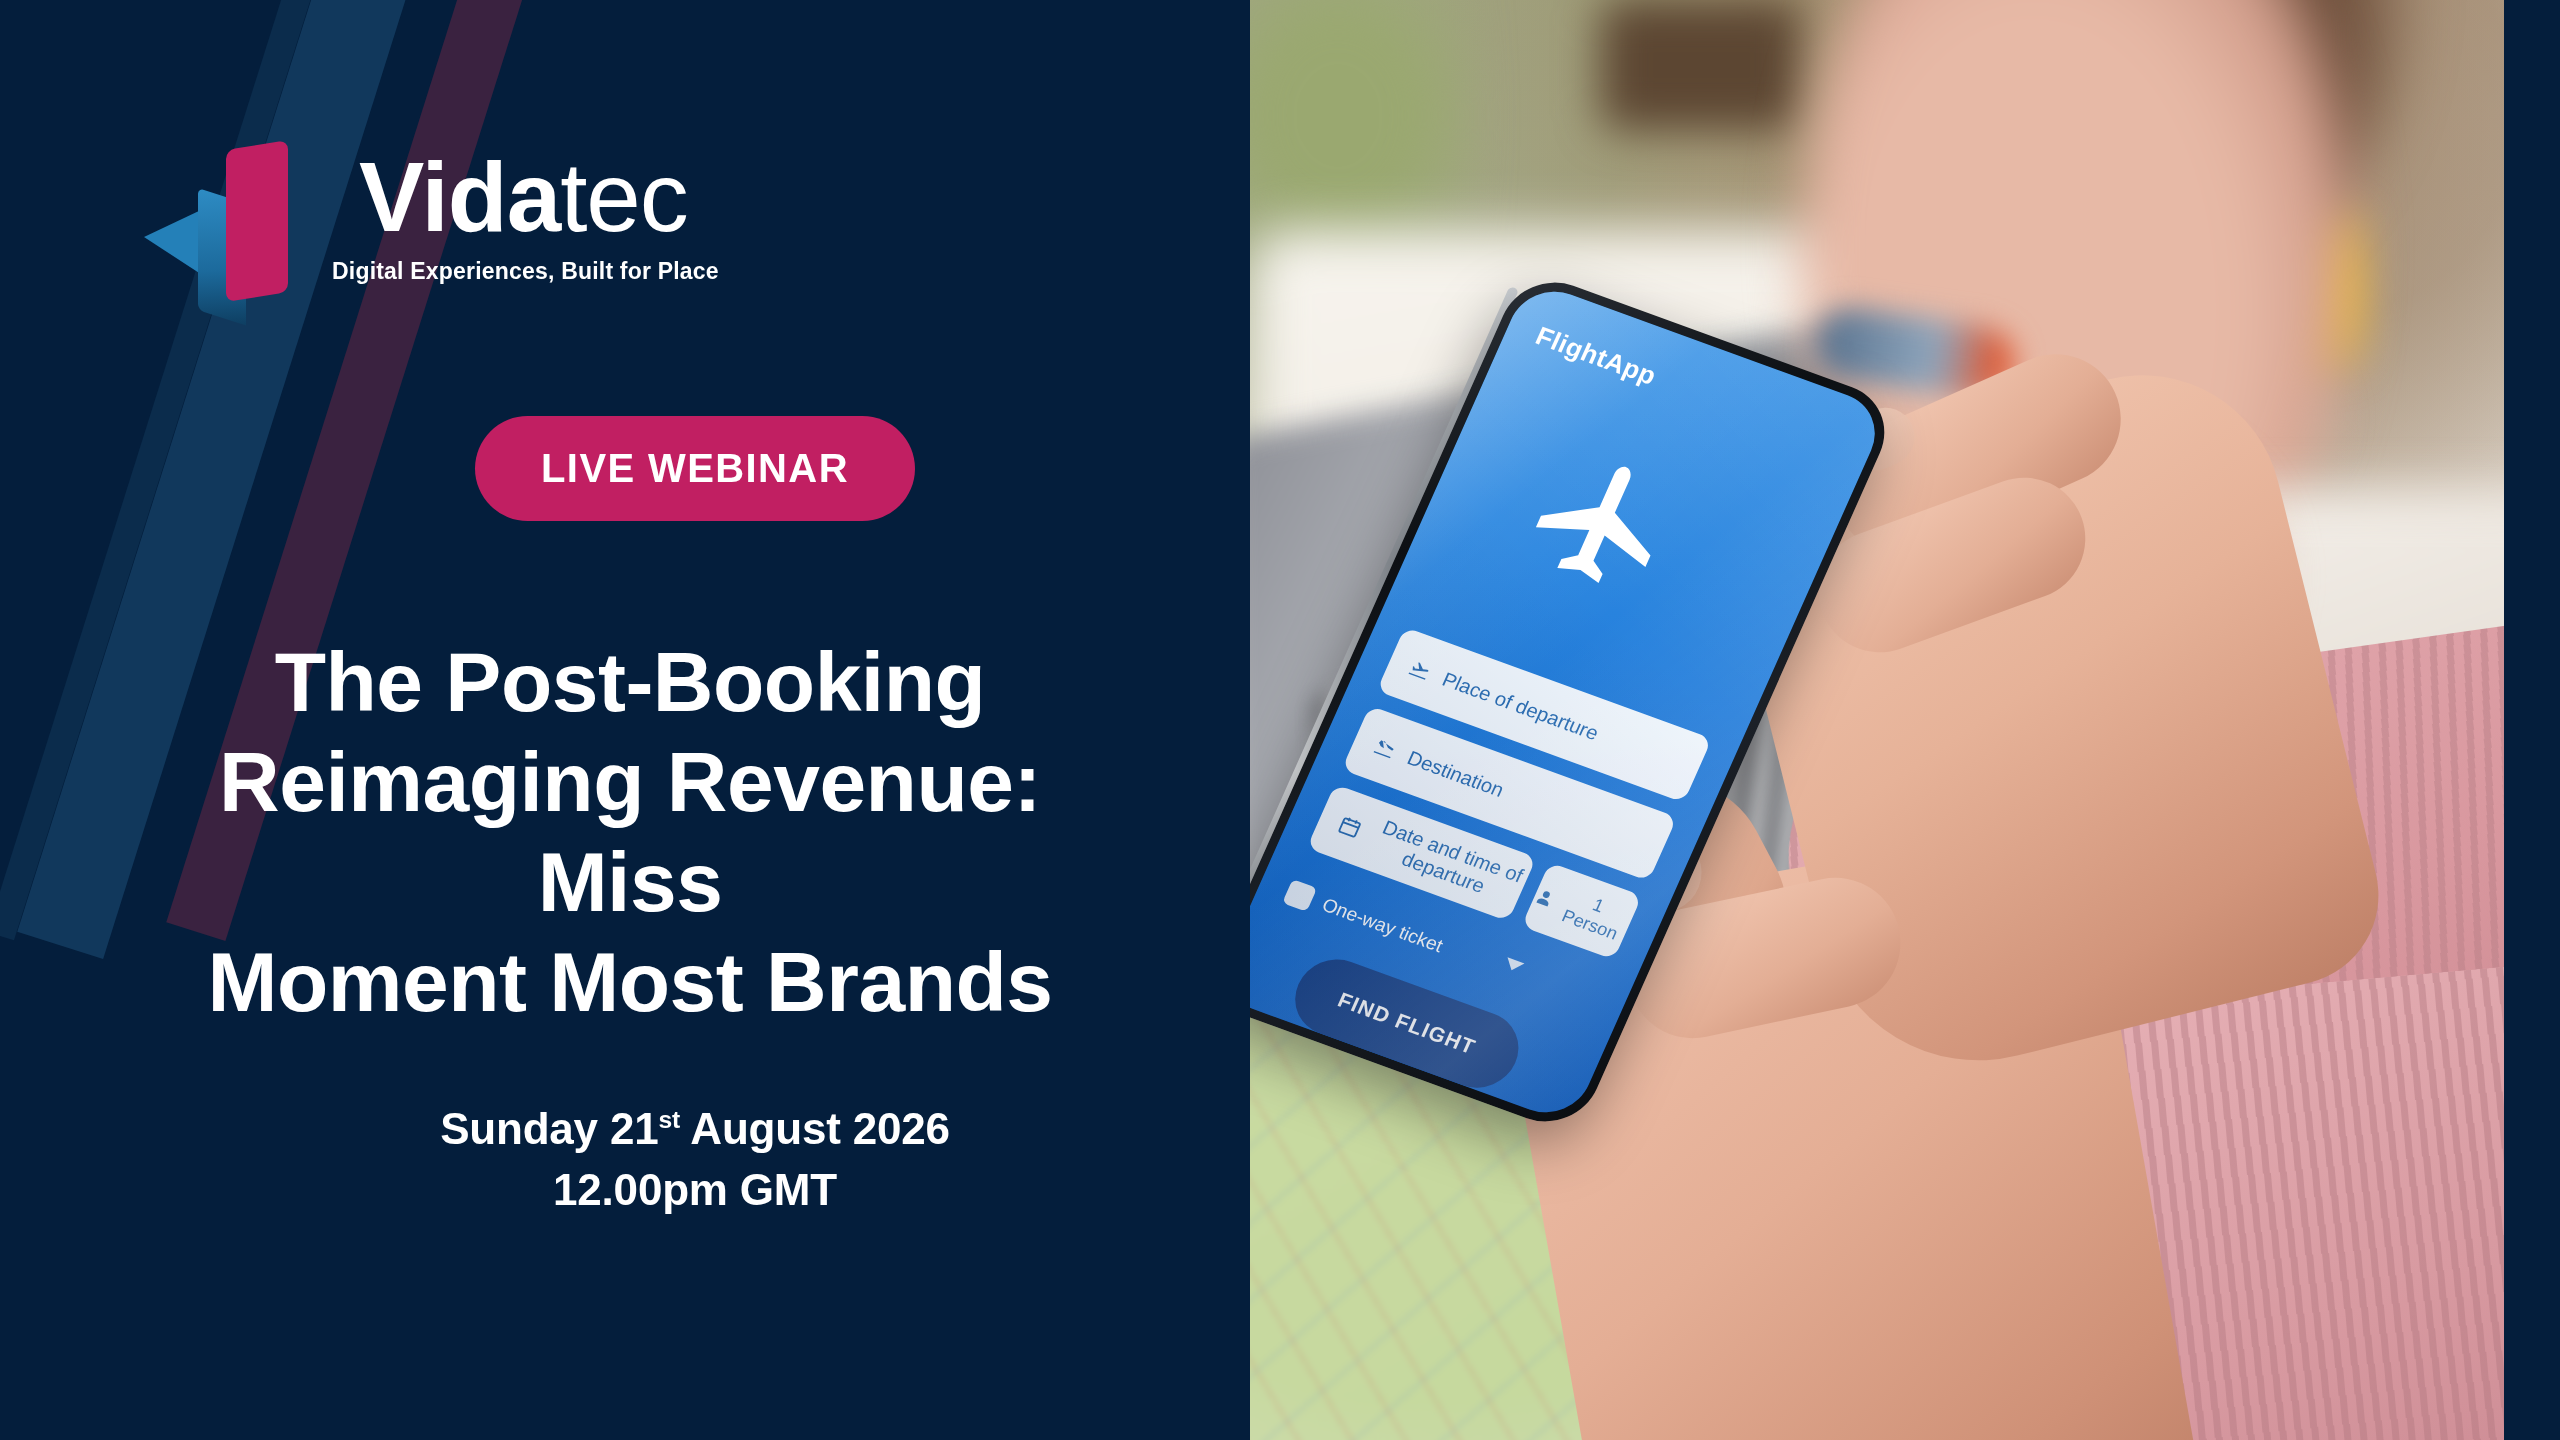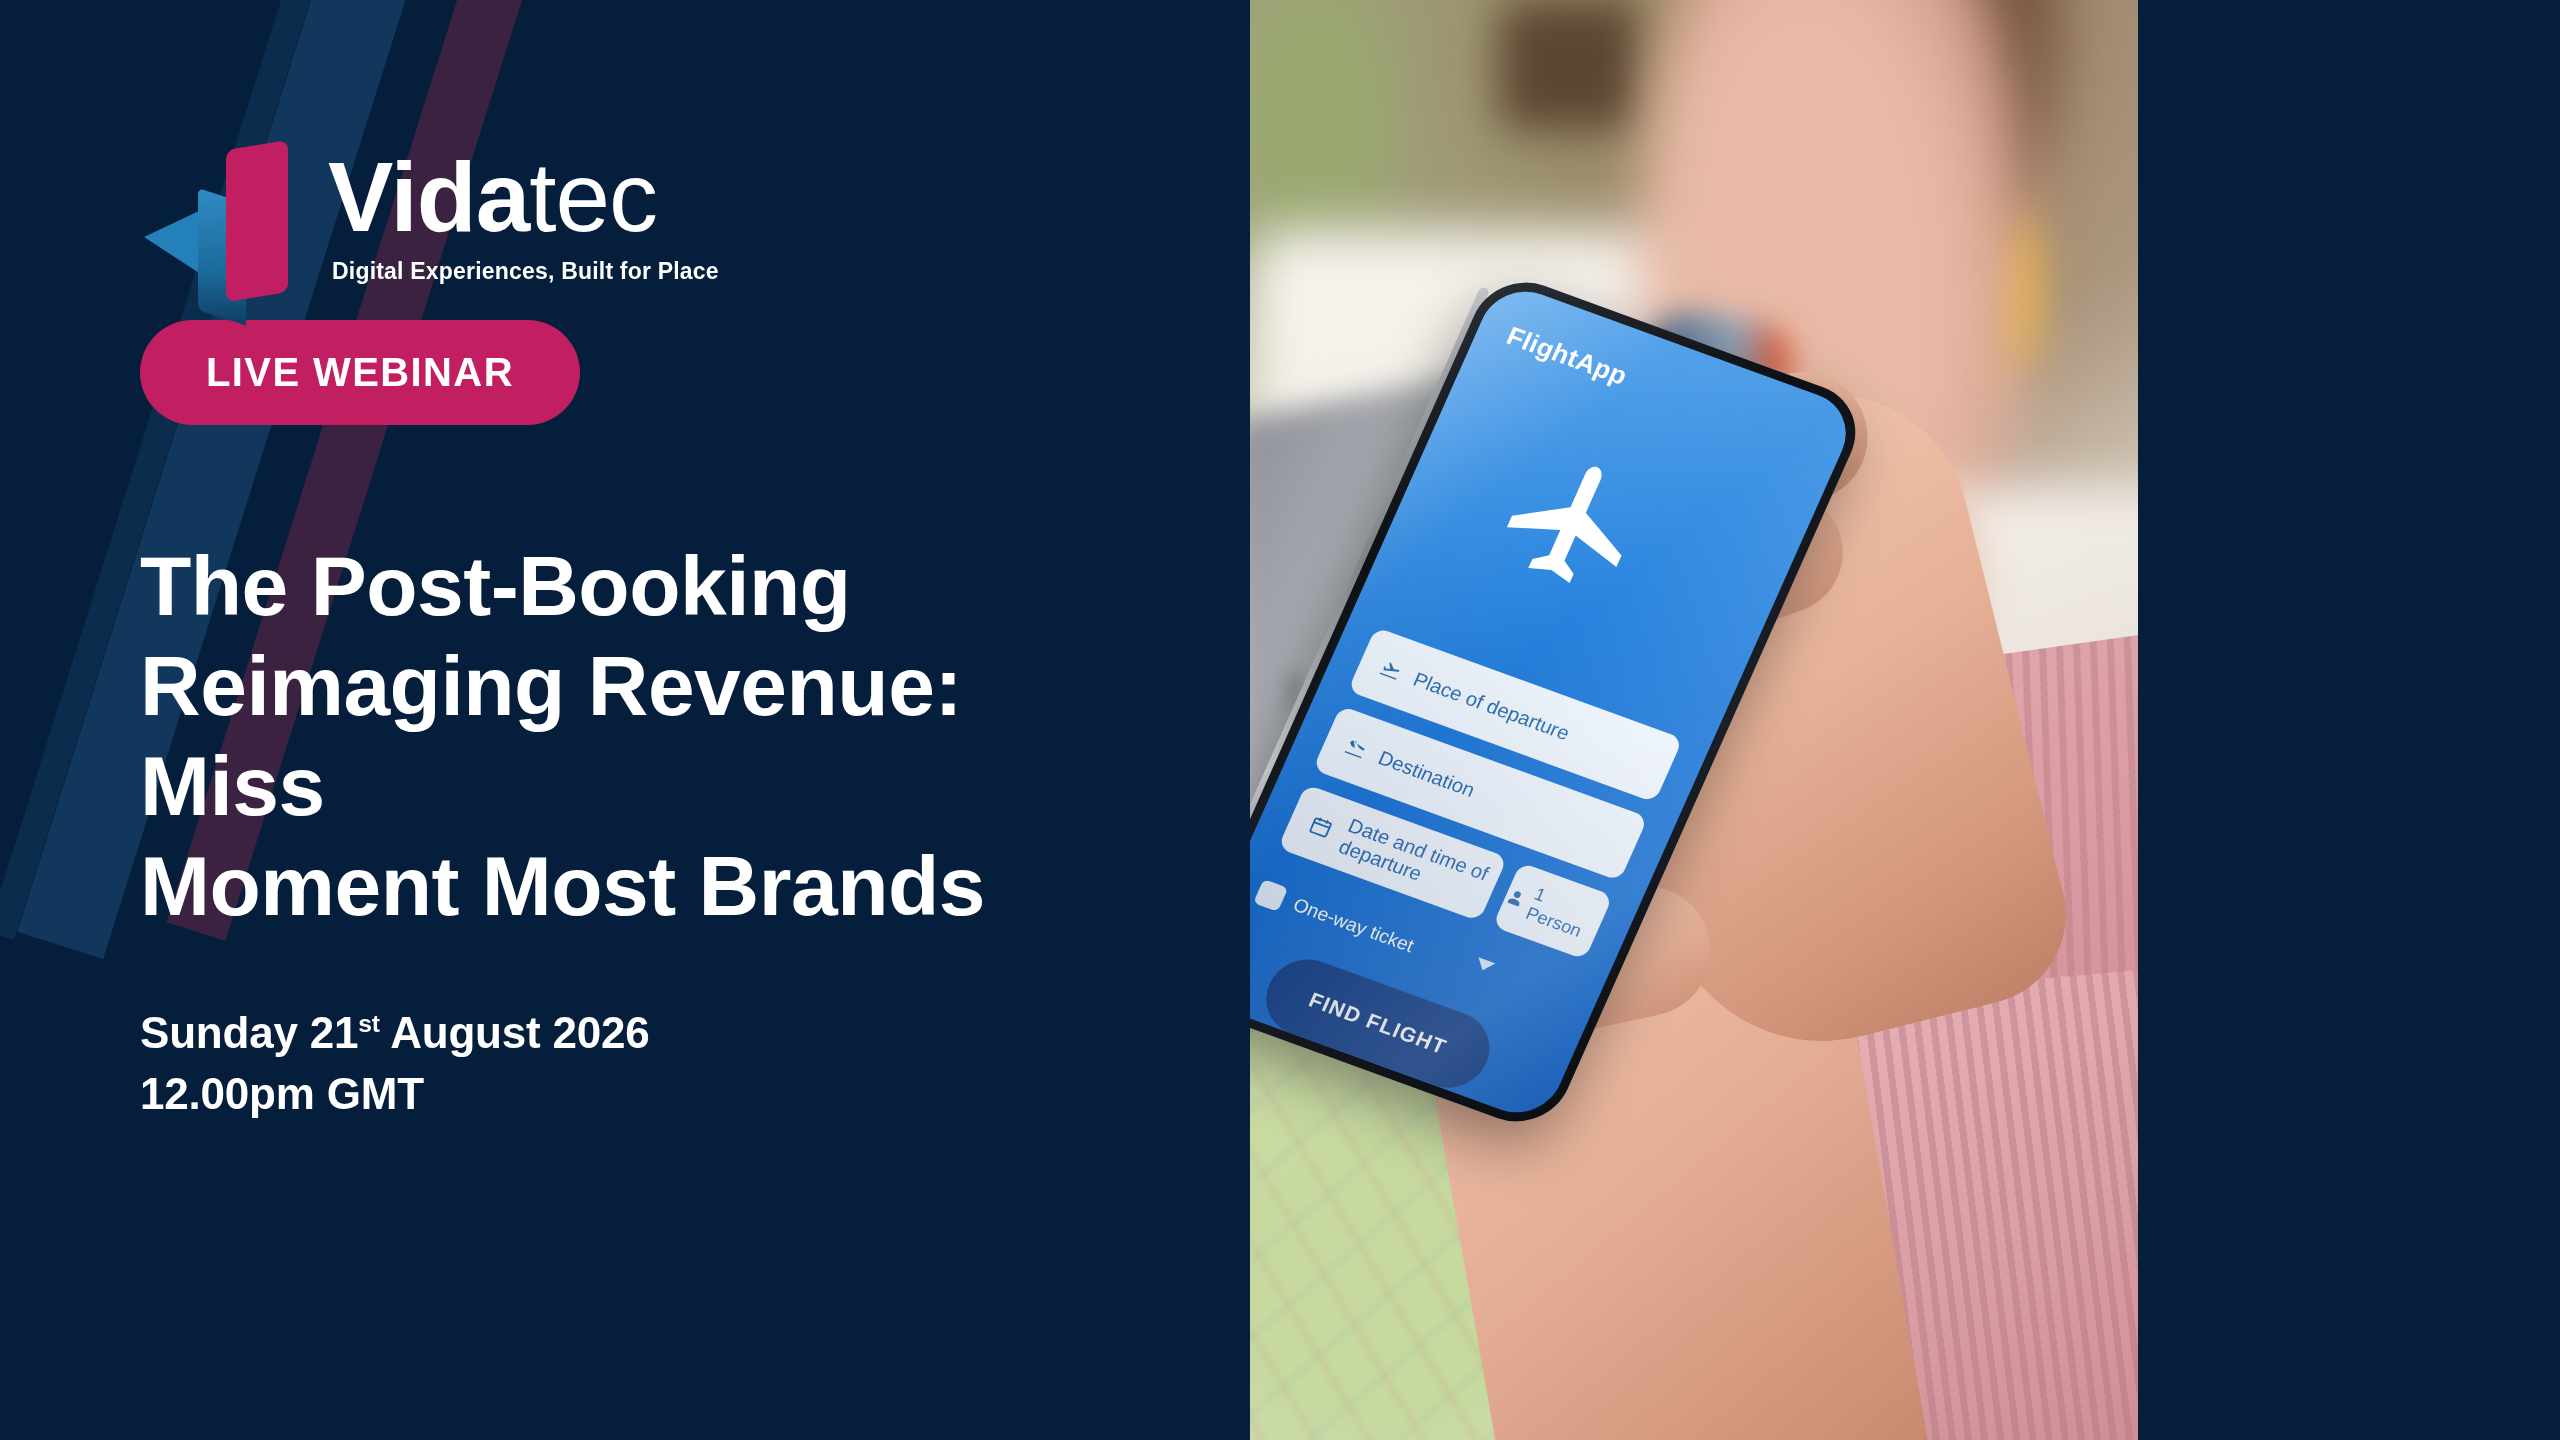--- a/index.html
+++ b/index.html
@@ -1,21 +1,21 @@
 <!DOCTYPE html>
 <html><head>
 <meta charset="utf-8">
 <style>
   * { margin:0; padding:0; box-sizing:border-box; }
   html,body { width:2560px; height:1440px; overflow:hidden; }
   body {
     font-family:"Liberation Sans", sans-serif;
     background:#041E3C;
   }
-  .banner { position:relative; width:2138px; height:1440px; display:flex; }
+  .banner { position:relative; width:2504px; height:1440px; display:flex;text-align:center; }
 
   
   .left-panel {
     position:relative;
     width:1250px; height:1440px;
     background:#041E3C;
     overflow:hidden;
     flex:0 0 1250px;
   }
   .stripes { position:absolute; inset:0; pointer-events:none; }
@@ -77,20 +77,21 @@
   .wm-bold { font-weight:700; }
   .wm-light { font-weight:300; }
   .tagline {
     margin-top:12px; margin-left:4px;
     font-size:23px; font-weight:700; color:#ffffff; letter-spacing:0.2px;
   }
 
   
   .badge {
     display:inline-block;
+    margin-top:96px;
     background:#C11F62;
     color:#ffffff;
     font-size:40px; font-weight:700;
     letter-spacing:1.4px;
     padding:30px 66px;
     border-radius:999px;
   }
 
   
   .headline {

